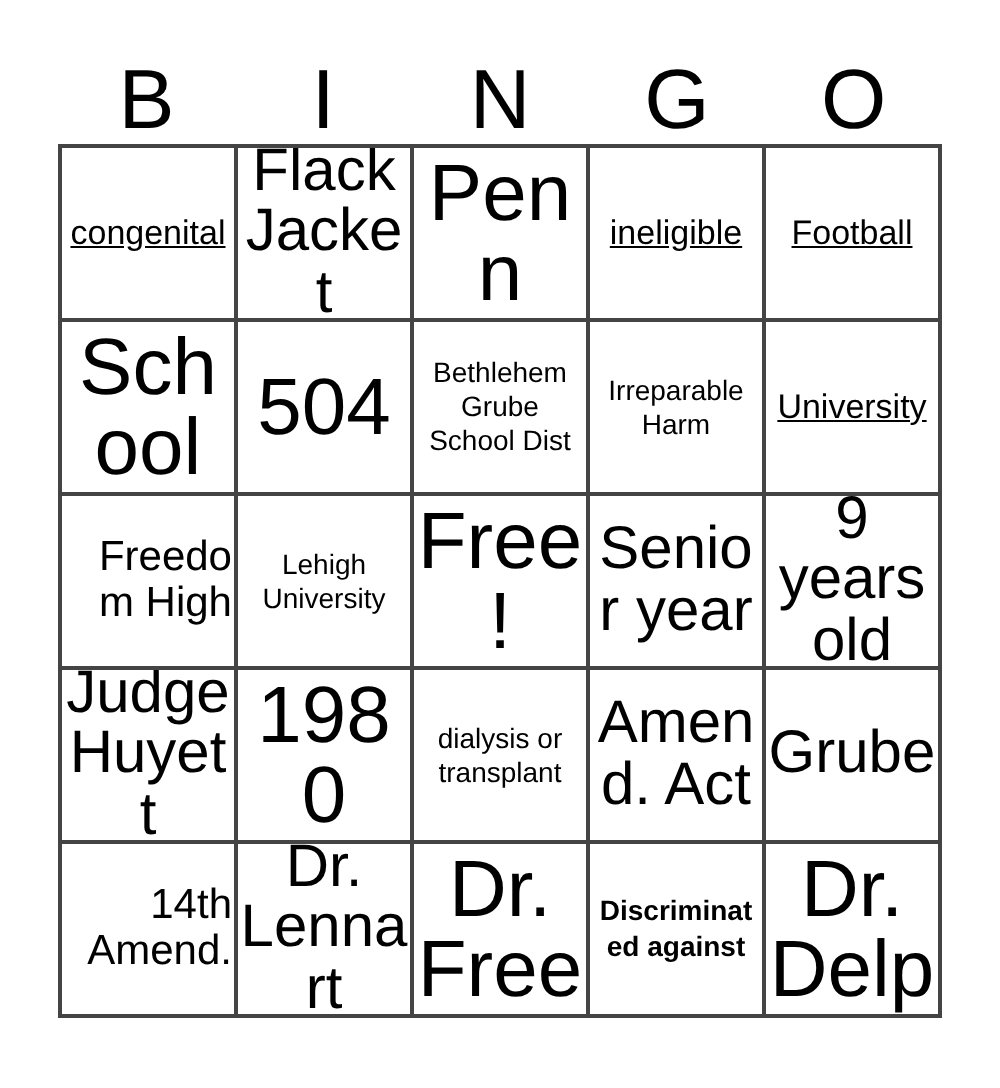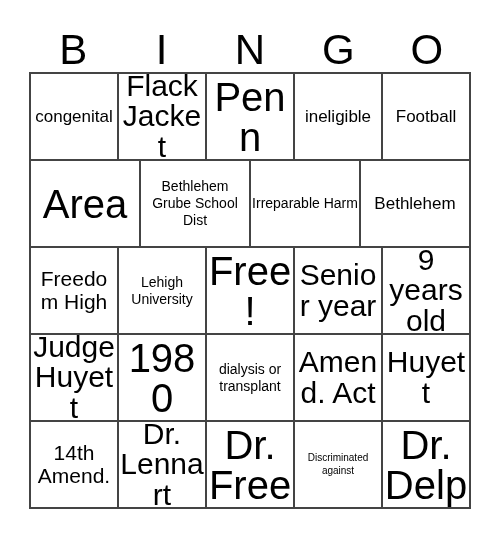--- a/index.html
+++ b/index.html
@@ -67,24 +67,24 @@
     width: 100%;
     padding: 0 1px;
     box-sizing: border-box;
     line-height: 1.06;
     color: #000000;
     word-wrap: break-word;
   }
   
   .fs-xxl .cell-text { font-size: 40px; line-height: 1.0; }
   .fs-xl  .cell-text { font-size: 30px; line-height: 1.02; }
-  .fs-md  .cell-text { font-size: 21px; line-height: 1.08; }
-  .fs-sm  .cell-text { font-size: 17px; line-height: 1.12; }
+  .fs-md  .cell-text { font-size: 21px; line-height: 1.08; text-align: right; }
+  .fs-sm  .cell-text { font-size: 17px; line-height: 1.12; text-decoration: underline; }
   .fs-xs  .cell-text { font-size: 14px; line-height: 1.2; }
-  .fs-xxs .cell-text { font-size: 10px; line-height: 1.25; }
+  .fs-xxs .cell-text { font-size: 14px; line-height: 1.25; font-weight: bold; }
 </style>
 </head>
 <body>
 
 <div id="card">
 
   <div id="header-row">
     <div class="header-cell">B</div>
     <div class="header-cell">I</div>
     <div class="header-cell">N</div>
@@ -107,30 +107,33 @@
       <div class="cell fs-sm">
           <span class="cell-text">ineligible</span>
         </div>
       <div class="cell fs-sm">
           <span class="cell-text">Football</span>
         </div>
     </div>
 
     <div class="grid-row">
       <div class="cell fs-xxl">
-          <span class="cell-text">Area</span>
+          <span class="cell-text">School</span>
+        </div>
+      <div class="cell fs-xxl">
+          <span class="cell-text">504</span>
         </div>
       <div class="cell fs-xs">
           <span class="cell-text">Bethlehem Grube School Dist</span>
         </div>
       <div class="cell fs-xs">
           <span class="cell-text">Irreparable Harm</span>
         </div>
       <div class="cell fs-sm">
-          <span class="cell-text">Bethlehem</span>
+          <span class="cell-text">University</span>
         </div>
     </div>
 
     <div class="grid-row">
       <div class="cell fs-md">
           <span class="cell-text">Freedom High</span>
         </div>
       <div class="cell fs-xs">
           <span class="cell-text">Lehigh University</span>
         </div>
@@ -152,21 +155,21 @@
       <div class="cell fs-xxl">
           <span class="cell-text">1980</span>
         </div>
       <div class="cell fs-xs">
           <span class="cell-text">dialysis or transplant</span>
         </div>
       <div class="cell fs-xl">
           <span class="cell-text">Amend. Act</span>
         </div>
       <div class="cell fs-xl">
-          <span class="cell-text">Huyett</span>
+          <span class="cell-text">Grube</span>
         </div>
     </div>
 
     <div class="grid-row">
       <div class="cell fs-md">
           <span class="cell-text">14th Amend.</span>
         </div>
       <div class="cell fs-xl">
           <span class="cell-text">Dr. Lennart</span>
         </div>

